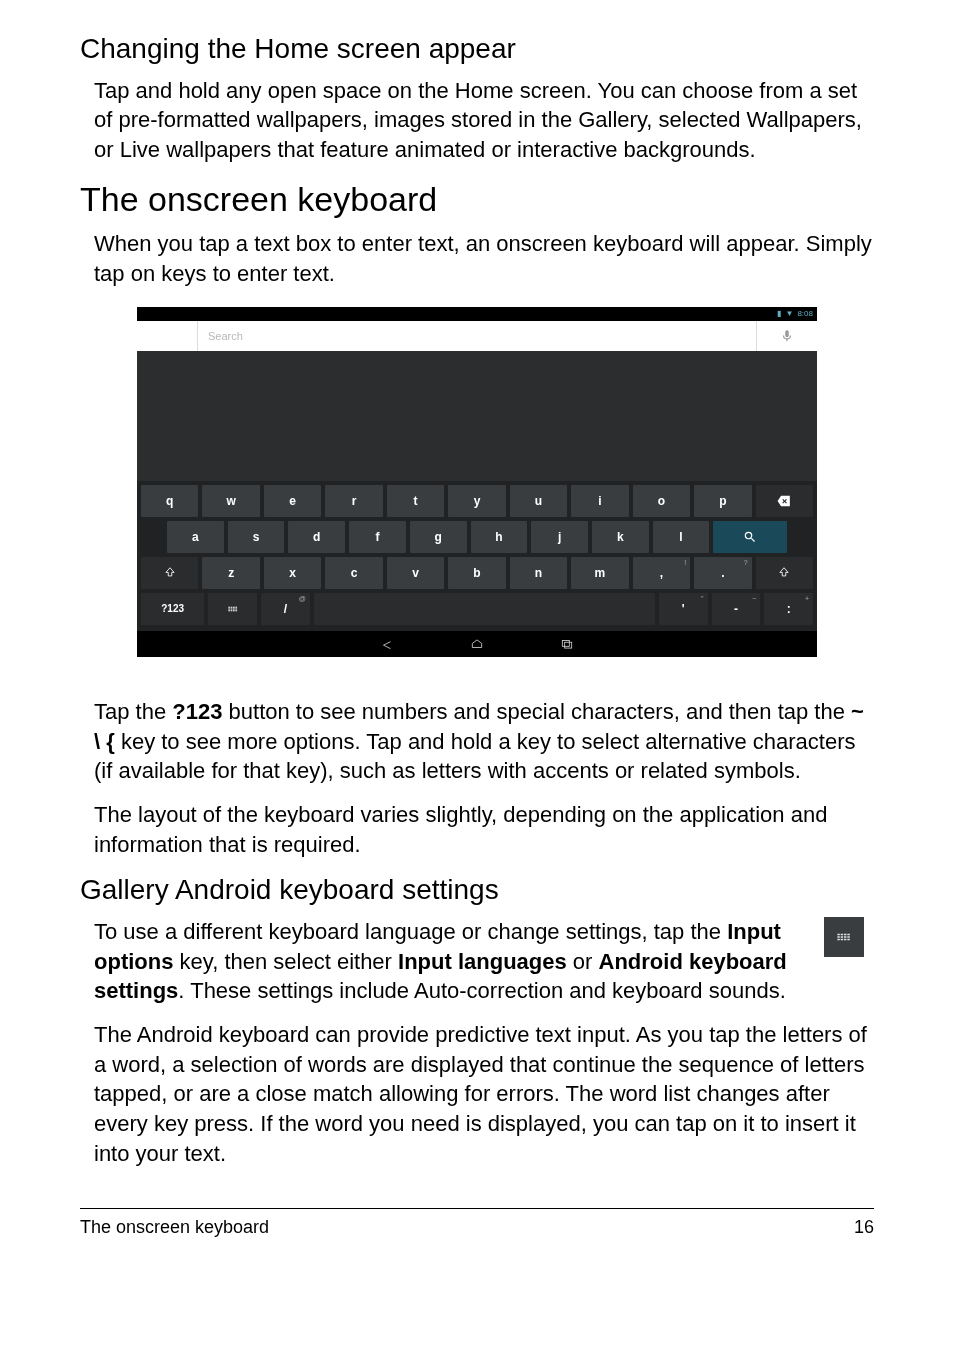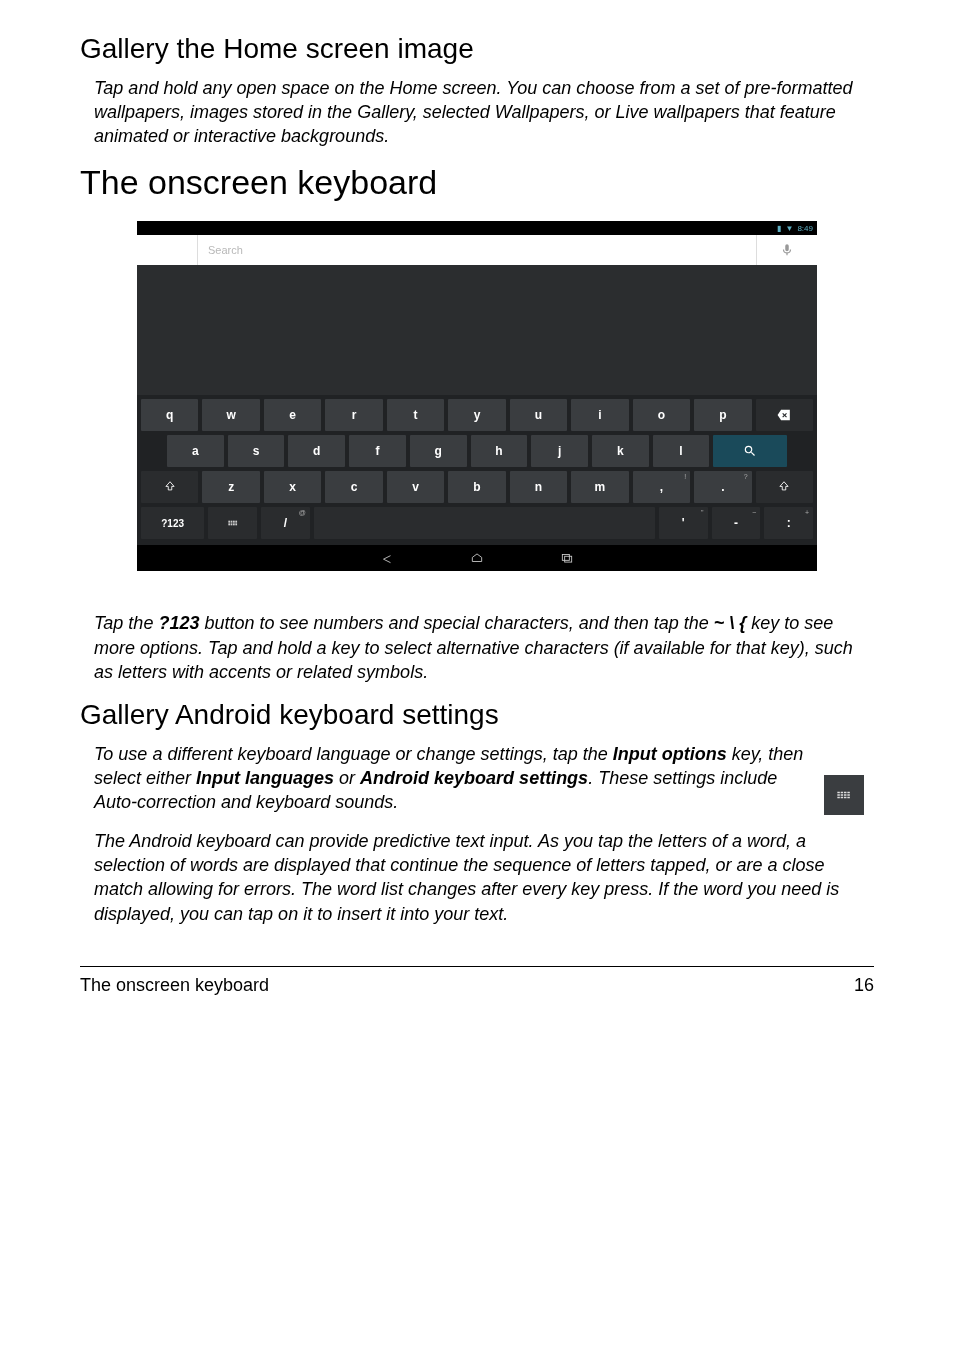--- a/index.html
+++ b/index.html
@@ -1,20 +1,20 @@
 <!DOCTYPE html>
 <html><head>
 <meta charset="utf-8">
 <style>
   * { box-sizing: border-box; margin: 0; padding: 0; }
   html, body { width: 954px; background: #fff; font-family: Arial, Helvetica, sans-serif; color: #000; }
   .page { padding: 32px 80px 20px 80px; }
   h2.section { font-size: 28px; font-weight: normal; margin: 0 0 10px 0; line-height: 1.2; }
   h1.bigsection { font-size: 34px; font-weight: normal; margin: 14px 0 10px 0; line-height: 1.2; }
-  p.body { font-size: 18px; line-height: 1.35; margin: 0 0 14px 14px; font-style: italic; }
+  p.body { font-size: 22px; line-height: 1.35; margin: 0 0 14px 14px; }
   .bold { font-weight: bold; }
   .screenshot-wrap { display: flex; justify-content: center; margin: 18px 0 40px 0; }
   .device { width: 680px; background: #2b2d2f; font-family: Arial, sans-serif; }
   .statusbar { height: 14px; background: #000; display:flex; justify-content:flex-end; align-items:center; padding:0 4px; gap:4px; }
   .statusbar span { color:#5fb0c4; font-size:8px; }
   .searchbar { background: #fff; height: 30px; display: flex; align-items: center; }
   .searchbar-left { width: 60px; height: 30px; background: #fff; }
   .searchbar-input { flex: 1; height: 100%; display:flex; align-items:center; padding:8px 10px; color:#b8b8b8; font-size:11px; border-left:1px solid #ddd; border-right:1px solid #ddd; }
   .searchbar-mic { width: 60px; display:flex; align-items:center; justify-content:center; color:#999; font-size:13px;}
   .blank-area { height: 130px; background: #2b2d2f; }
@@ -22,42 +22,43 @@
   .krow { display:flex; gap:4px; margin-bottom:4px; }
   .key { flex:1; height:32px; background:#3a3d40; color:#fff; font-size:12px; font-weight:bold; display:flex; align-items:center; justify-content:center; position:relative; border-radius:1px;}
   .key.dark { background:#2a2c2e; }
   .key .sup { position:absolute; top:2px; right:4px; font-size:7px; font-weight:normal; color:#aaa;}
   .key.wide { flex: 1.3; }
   .key.space { flex: 7; }
   .key.action { background:#1a4a5a; }
   .key svg { width:14px; height:14px; fill:#fff;}
   .navbar { height: 26px; background:#000; display:flex; align-items:center; justify-content:center; gap:70px;}
   .navbar .navbtn { width:20px; height:14px; color:#ccc; font-size:12px; display:flex; align-items:center; justify-content:center;}
-  .settings-row { display:flex; align-items:flex-end; gap:16px; margin-bottom: 14px;}
+  .settings-row { display:flex; align-items:flex-start; gap:16px; margin-bottom: 14px;}
   .settings-row p.body { margin-bottom:0; flex:1;}
   .settings-icon { width:40px; height:40px; background:#3a3d40; display:flex; align-items:center; justify-content:center; flex-shrink:0; margin-right:10px;}
   .footer-rule { border:0; border-top:1px solid #000; margin: 40px 0 8px 0;}
   .footer { display:flex; justify-content:space-between; align-items:baseline; font-size:18px; padding: 0 0 10px 0;}
 </style>
 </head>
 <body>
 
 <div class="page">
 
-  <h2 class="section">Gallery the Home screen image</h2>
+  <h2 class="section">Changing the Home screen appear</h2>
   <p class="body">Tap and hold any open space on the Home screen. You can choose from a set of pre-formatted wallpapers, images stored in the Gallery, selected Wallpapers, or Live wallpapers that feature animated or interactive backgrounds.</p>
 
   <h1 class="bigsection">The onscreen keyboard</h1>
+  <p class="body">When you tap a text box to enter text, an onscreen keyboard will appear. Simply tap on keys to enter text.</p>
 
   <div class="screenshot-wrap">
     <div class="device">
       <div class="statusbar">
         <span>▮</span>
         <span>▼</span>
-        <span>8:49</span>
+        <span>8:08</span>
       </div>
       <div class="searchbar">
         <div class="searchbar-left"></div>
         <div class="searchbar-input">Search</div>
         <div class="searchbar-mic">
           <svg viewBox="0 0 24 24" width="14" height="14" fill="#999">
               <path d="M12 14a3 3 0 003-3V5a3 3 0 10-6 0v6a3 3 0 003 3zm5-3a5 5 0 01-10 0H5a7 7 0 006 6.92V21h2v-3.08A7 7 0 0019 11h-2z"></path>
             </svg>
         </div>
       </div>
@@ -171,20 +172,21 @@
             </svg>
           </div>
       </div>
     </div>
   </div>
 
   <p class="body">
     <span>Tap the </span><span class="bold">?123</span><span> button to see numbers and special characters, and then tap the </span><span class="bold">~ \ {</span><span> key to see more options. Tap and hold a key to select alternative characters (if available for that key), such as letters with accents or related symbols.</span>
   </p>
 
+  <p class="body">The layout of the keyboard varies slightly, depending on the application and information that is required.</p>
 
   <h2 class="section">Gallery Android keyboard settings</h2>
   <div class="settings-row">
     <p class="body">
       <span>To use a different keyboard language or change settings, tap the </span><span class="bold">Input options</span><span> key, then select either </span><span class="bold">Input languages</span><span> or </span><span class="bold">Android keyboard settings</span><span>. These settings include Auto-correction and keyboard sounds.</span>
     </p>
     <div class="settings-icon">
       <svg viewBox="0 0 24 24" width="20" height="20" fill="#ddd">
           <path d="M4 8h3v2H4zm0 3h3v2H4zm0 3h3v2H4zm4-6h3v2H8zm0 3h3v2H8zm0 3h3v2H8zm4-6h3v2h-3zm0 3h3v2h-3zm0 3h3v2h-3zm4-6h3v2h-3zm0 3h3v2h-3zm0 3h3v2h-3z"></path>
         </svg>

